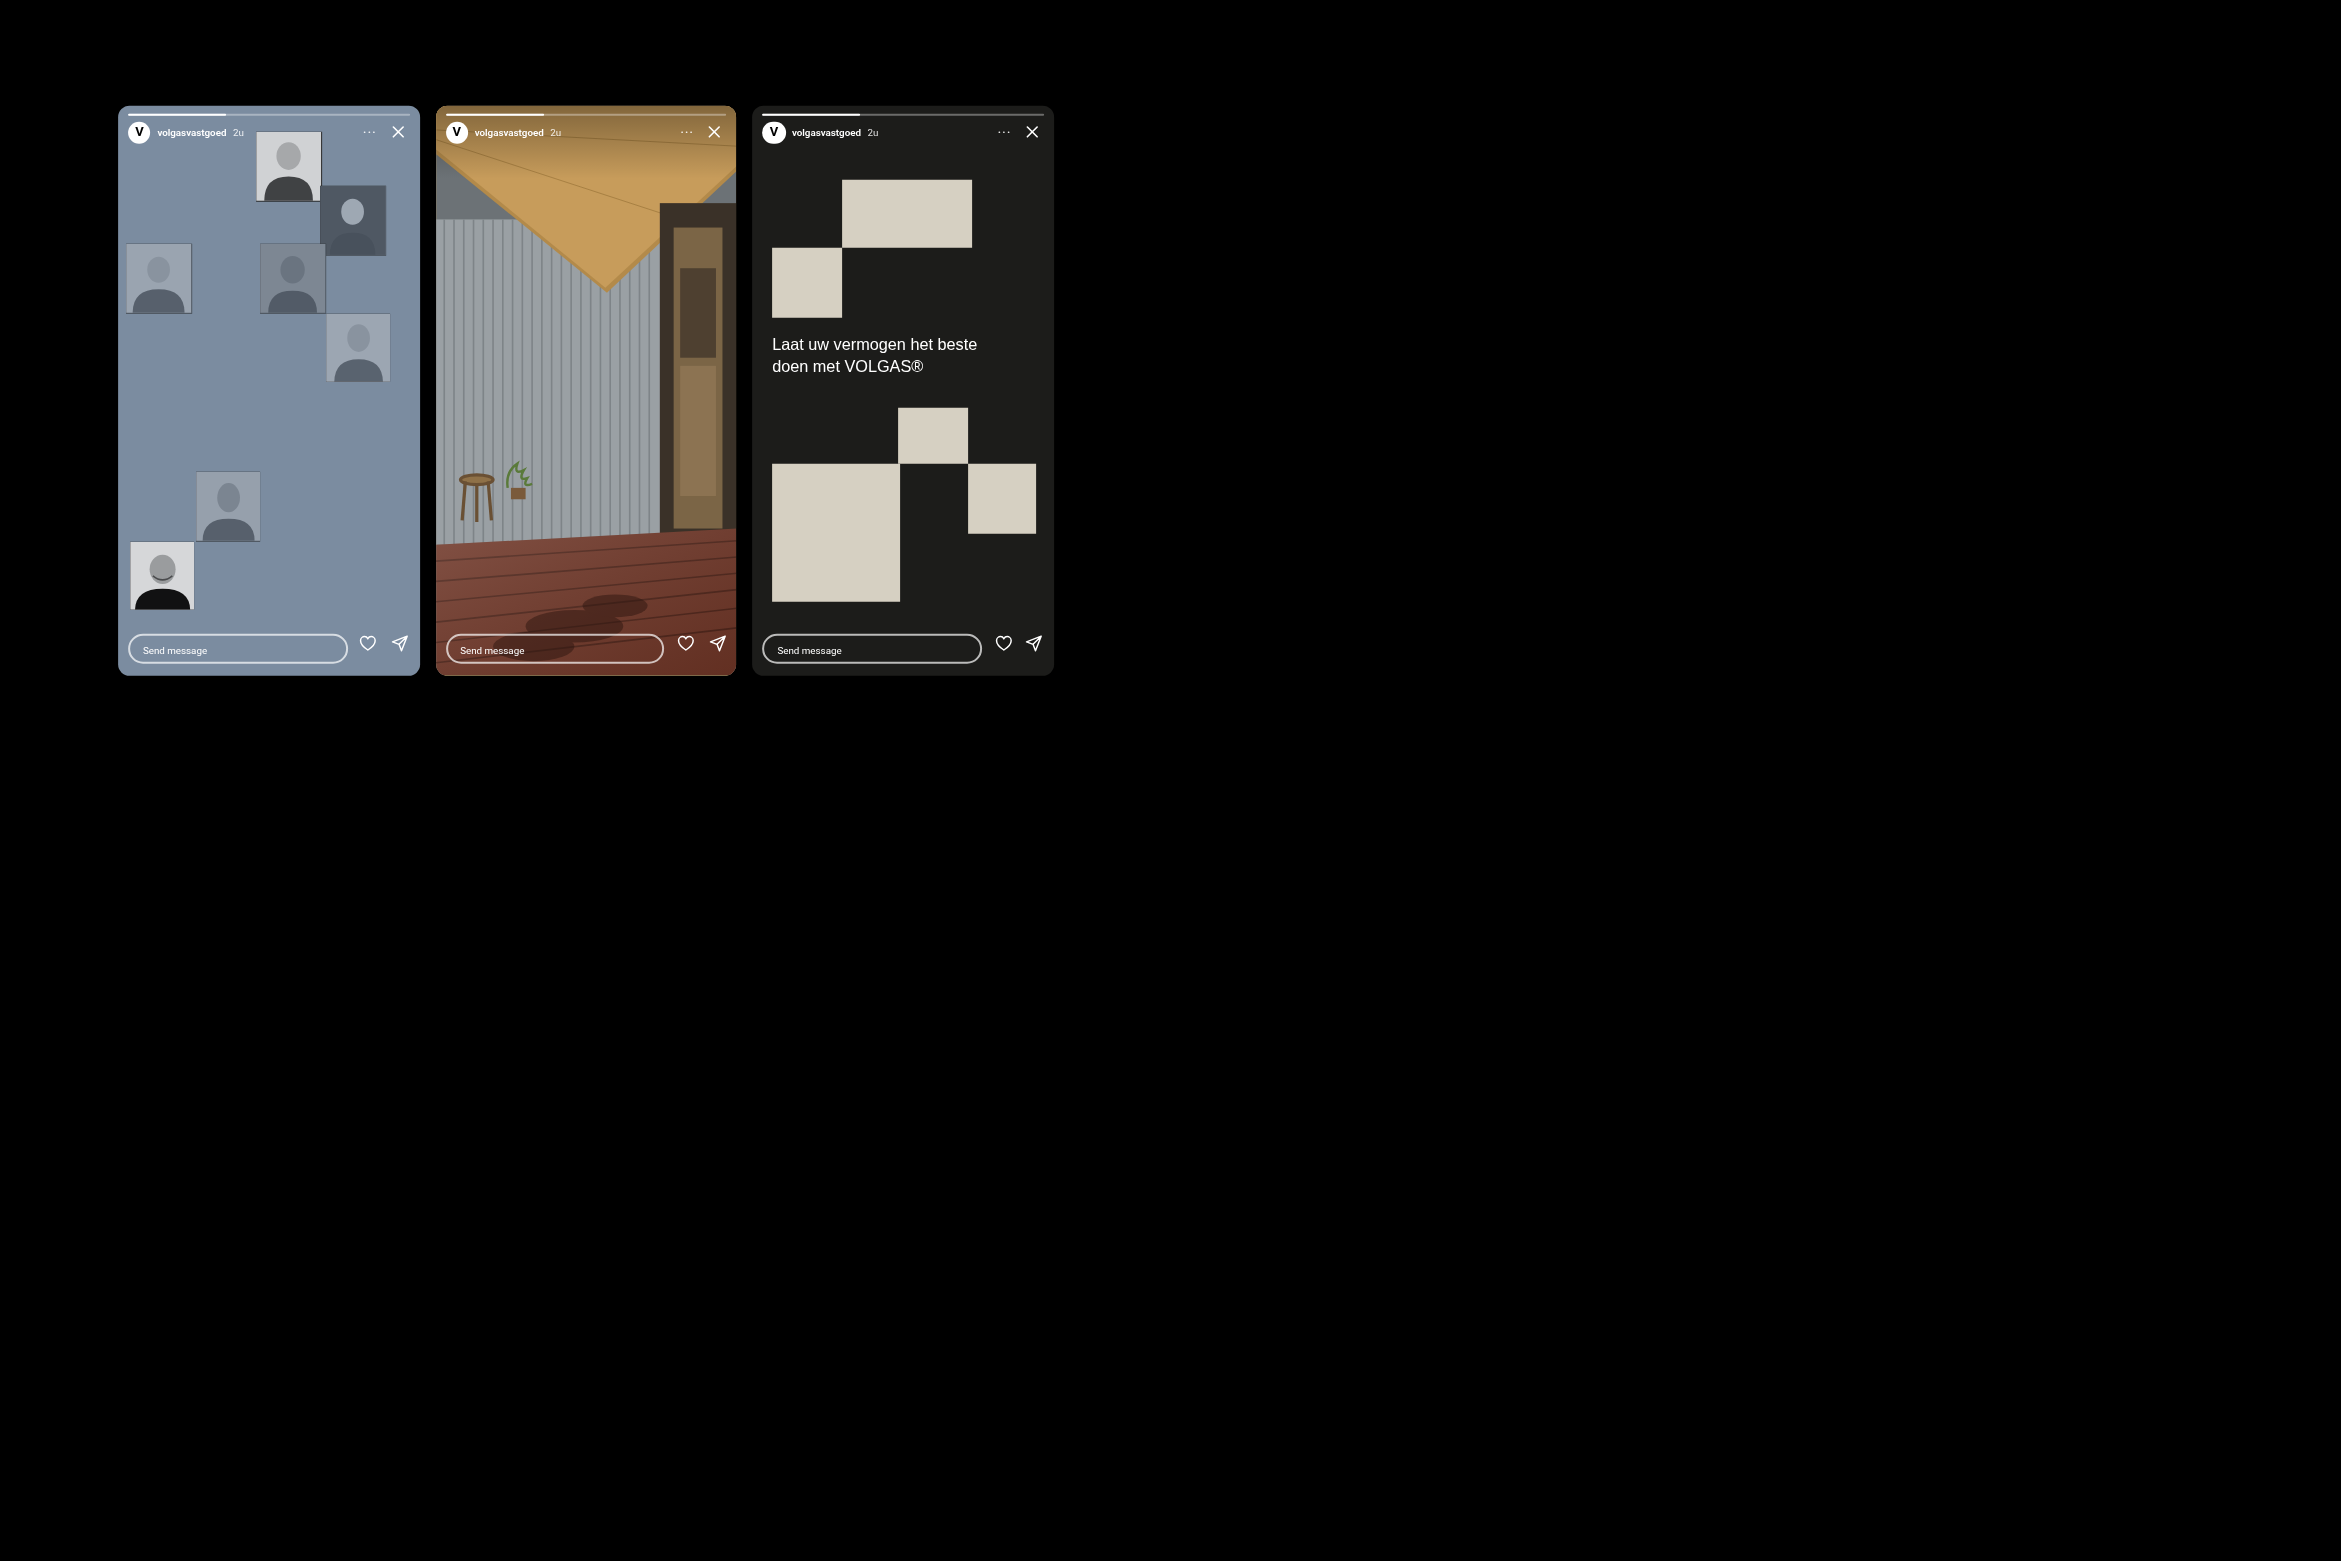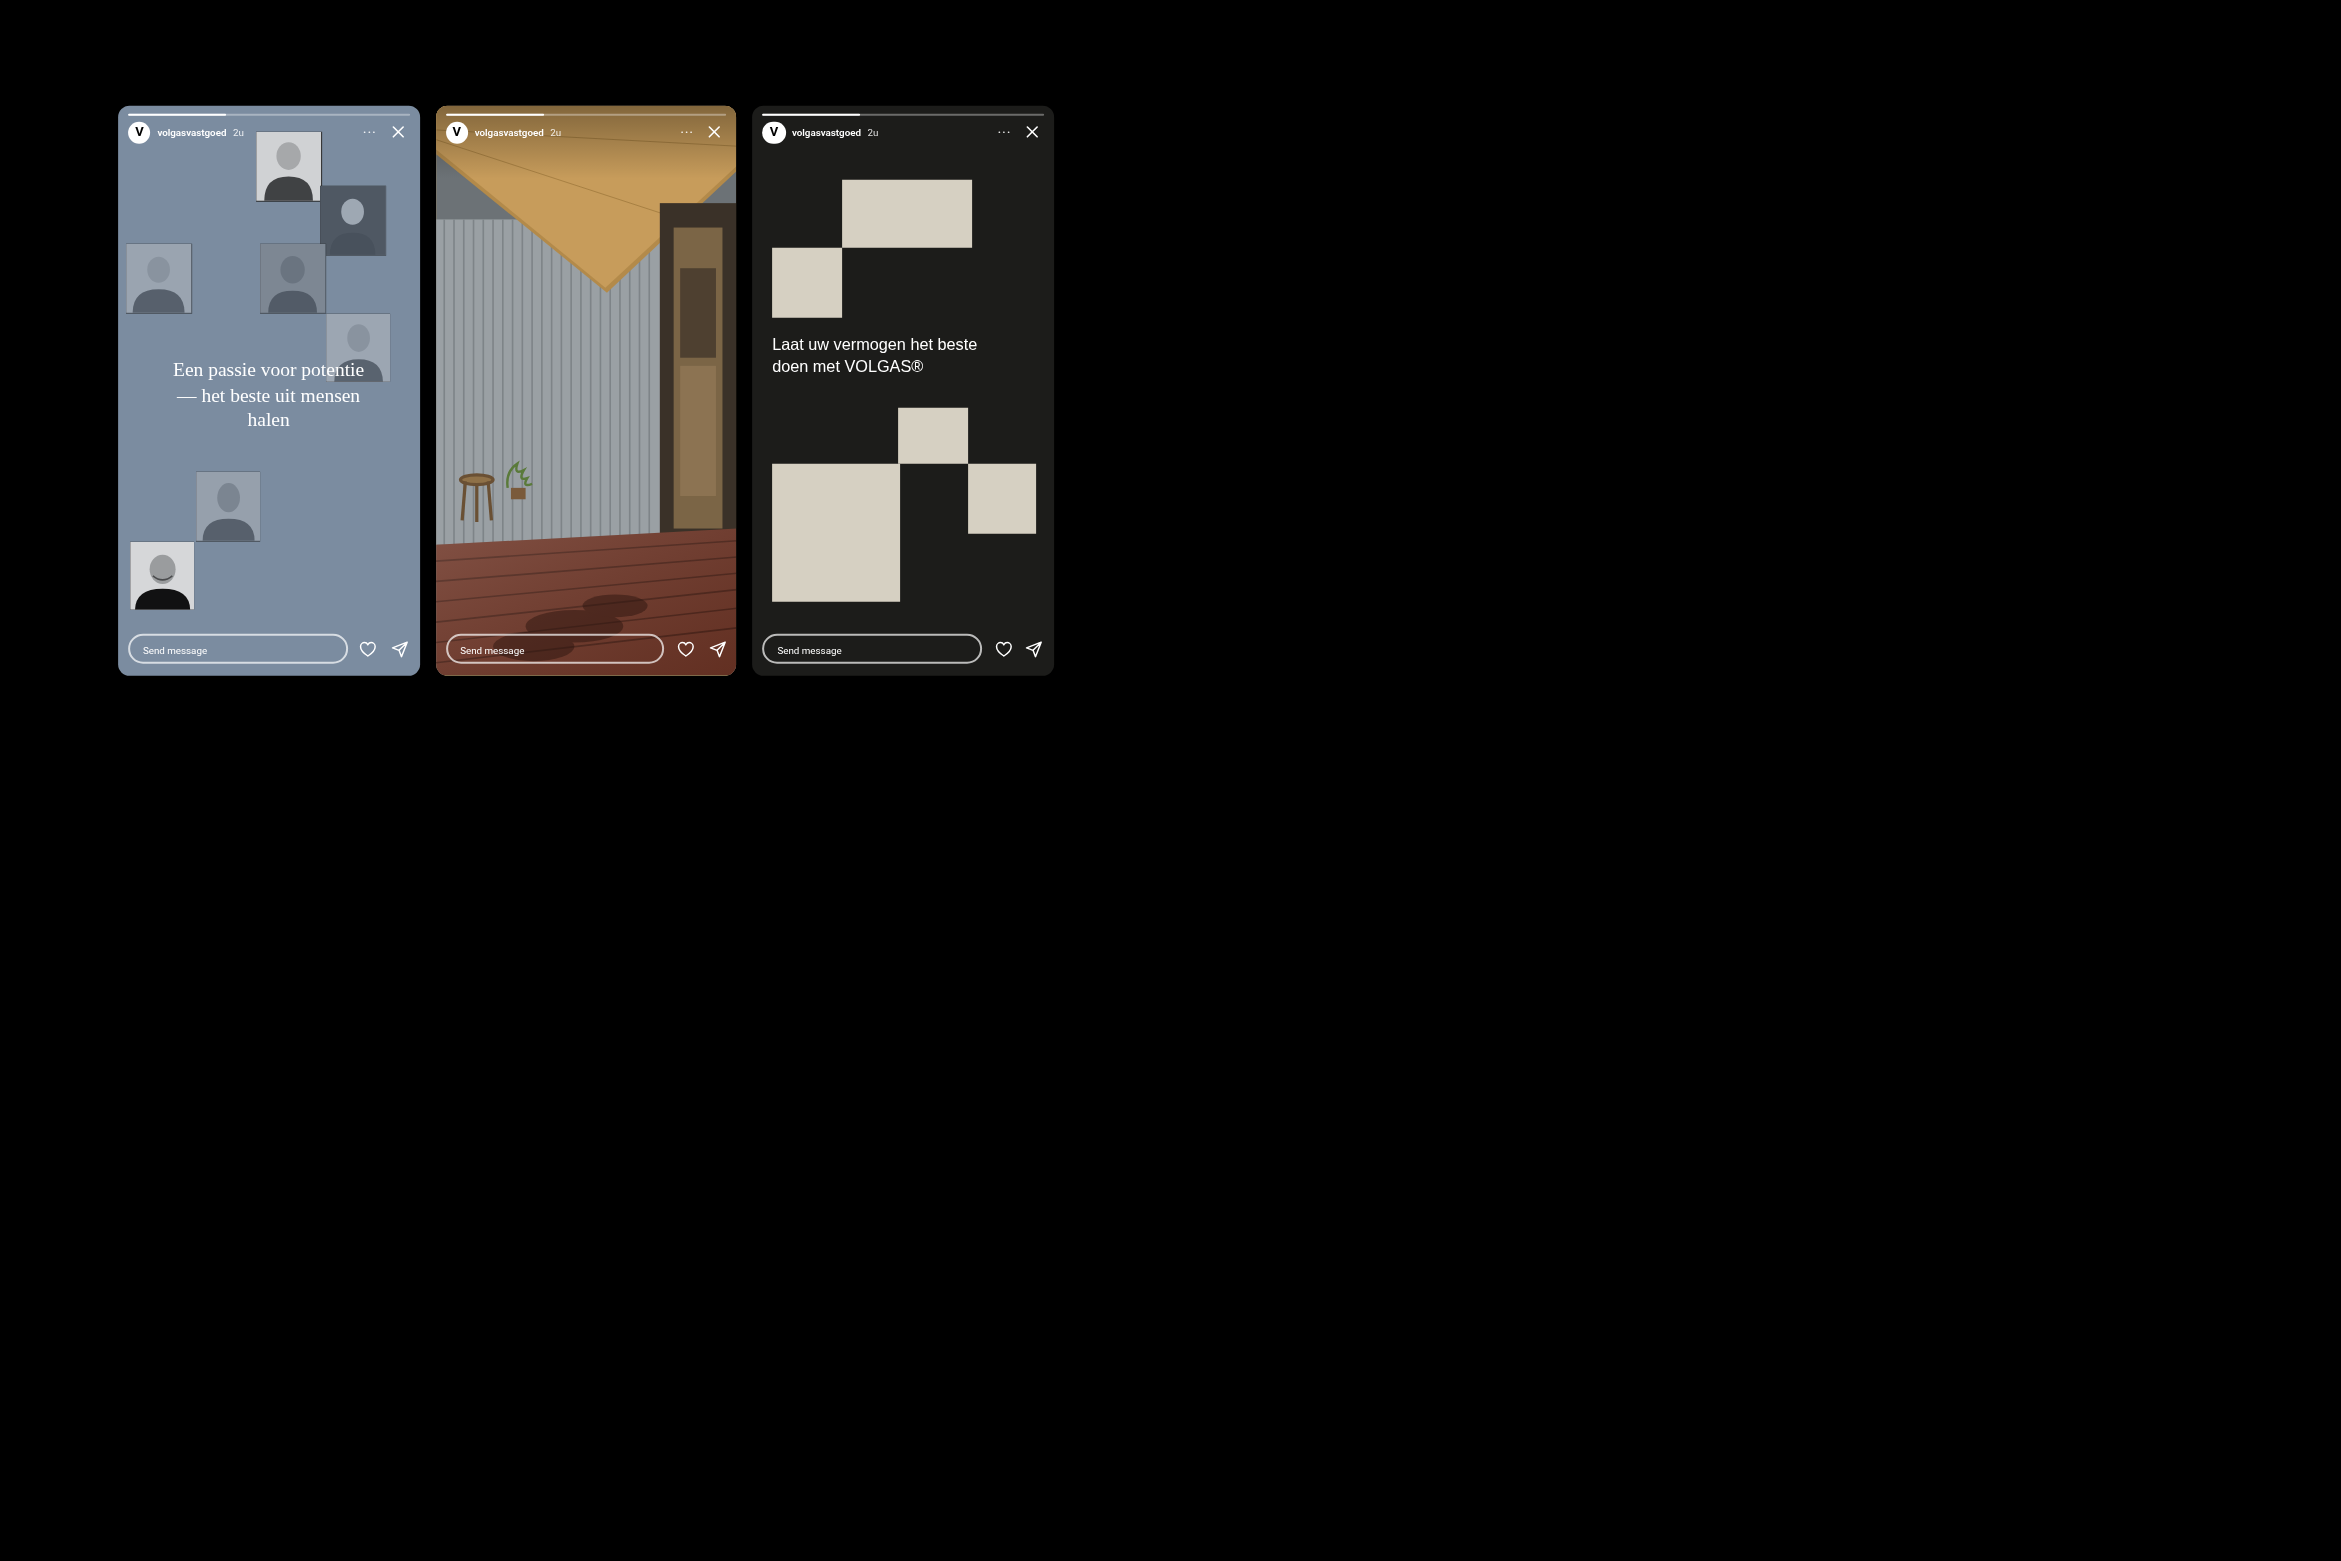--- a/index.html
+++ b/index.html
@@ -99,21 +99,21 @@
     align-items: center;
     justify-content: center;
   }
   
   .footer {
     position: absolute;
     bottom: 11.4px;
     left: 9.8px;
     right: 9.8px;
     display: flex;
-    align-items: center;
+    align-items: flex-start;
     gap: 11.4px;
     z-index: 10;
   }
   .msg-input {
     flex: 1;
     border: 0.8px solid rgba(255,255,255,0.7);
     border-radius: 812px;
     padding: 6.5px 13px;
     font-size: 9.8px;
     color: #fff;
@@ -246,21 +246,20 @@
     </div>
     <div class="tile" style="left:11.4px; top:435px;">
       <svg viewBox="0 0 80 85">
           <rect width="80" height="85" fill="#d6d7d9"></rect>
           <ellipse cx="40" cy="34" rx="16" ry="18" fill="#9a9c9e"></ellipse>
           <path d="M6 85 Q6 58 40 58 Q74 58 74 85 Z" fill="#111112"></path>
           <path d="M28 42 Q40 52 52 42" stroke="#4a4b4d" stroke-width="2" fill="none"></path>
         </svg>
     </div>
 
-    <div class="headline">Een passie voor potentie — het beste uit mensen halen</div>
 
     <div class="footer">
       <div class="msg-input">Send message</div>
       <span class="icon-btn">
         <svg width="19.5" height="19.5" viewBox="0 0 24 24" fill="none">
             <path d="M12 20 C12 20 3 14 3 8.5 C3 5.5 5.5 3.5 8 3.5 C10 3.5 11.3 4.8 12 6 C12.7 4.8 14 3.5 16 3.5 C18.5 3.5 21 5.5 21 8.5 C21 14 12 20 12 20 Z" stroke="#fff" stroke-width="1.8"></path>
           </svg>
       </span>
       <span class="icon-btn">
         <svg width="19.5" height="19.5" viewBox="0 0 24 24" fill="none">

